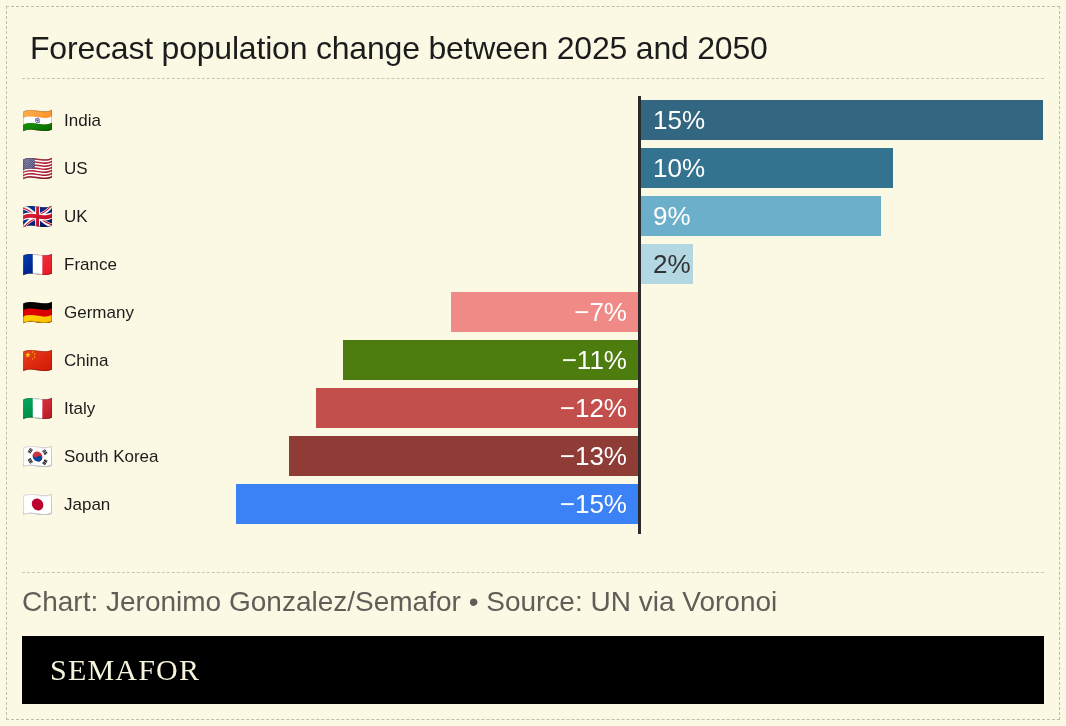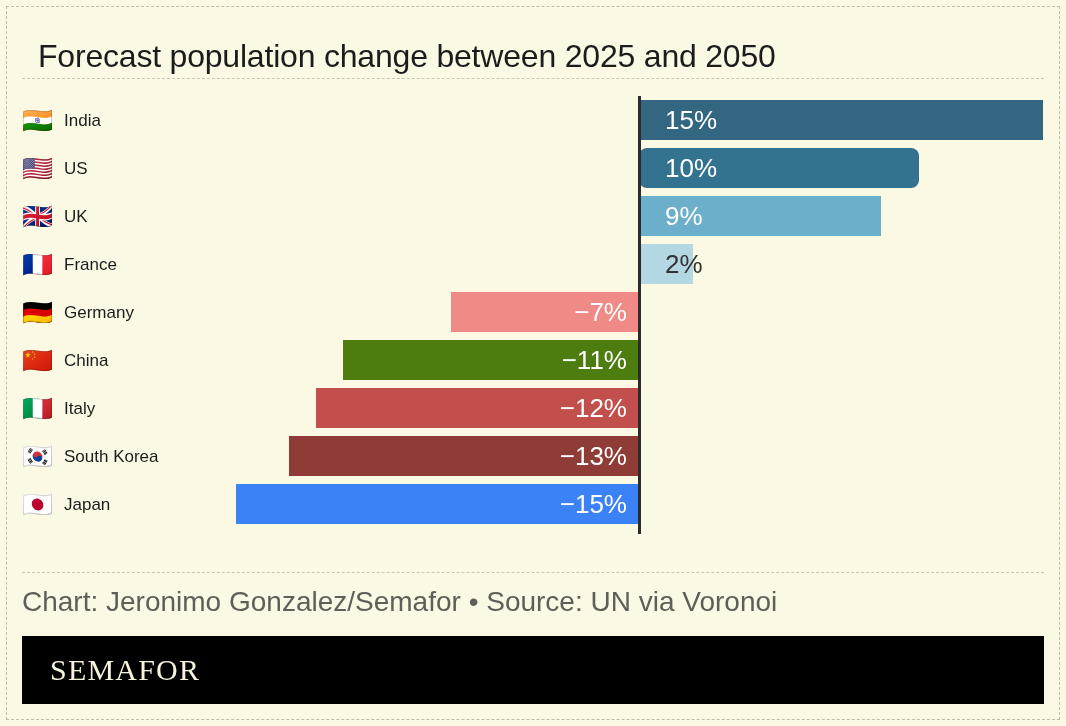--- a/index.html
+++ b/index.html
@@ -40,21 +40,21 @@
     position: absolute;
     left: 22px; top: 14px;
     width: 1020px;
     height: 56px;
   }
   #chart-title {
     font-size: 32px;
     font-weight: 400;
     color: #1c1c1c;
     letter-spacing: -0.2px;
-    margin: 16px;
+    margin: 8px;
     line-height: 52px;
     white-space: nowrap;
   }
 
   .divider {
     position: absolute;
     left: 22px;
     width: 1022px;
     height: 0;
     border-top: 1px dashed #c9c6b6;
@@ -103,21 +103,21 @@
   .bar {
     position: absolute;
     top: 4px;
     height: 40px;
     display: flex;
     align-items: center;
     box-sizing: border-box;
   }
   .bar.pos {
     justify-content: flex-start;
-    padding-left: 26px;
+    padding-left: 14px;
     text-align: center;
   }
   .bar.neg {
     justify-content: flex-end;
     padding-right: 12px;
   }
   .bar-value {
     font-size: 26px;
     line-height: 1;
     white-space: nowrap;
@@ -184,21 +184,21 @@
         </div>
         <div class="bar pos" style="width: 403.5px; left: 639px; background: rgb(51, 102, 128);">
           <span class="bar-value" style="color: rgb(255, 255, 255);">15%</span>
         </div>
       </div>
       <div class="row" style="top: 48px;">
         <div class="label-group">
           <span class="flag">🇺🇸</span>
           <span class="country">US</span>
         </div>
-        <div class="bar pos" style="width: 280px; left: 639px; background: rgb(52, 115, 144); border-radius: 8px;">
+        <div class="bar pos" style="width: 254px; left: 639px; background: rgb(52, 115, 144);">
           <span class="bar-value" style="color: rgb(255, 255, 255);">10%</span>
         </div>
       </div>
       <div class="row" style="top: 96px;">
         <div class="label-group">
           <span class="flag">🇬🇧</span>
           <span class="country">UK</span>
         </div>
         <div class="bar pos" style="width: 242.1px; left: 639px; background: rgb(108, 175, 202);">
           <span class="bar-value" style="color: rgb(255, 255, 255);">9%</span>

